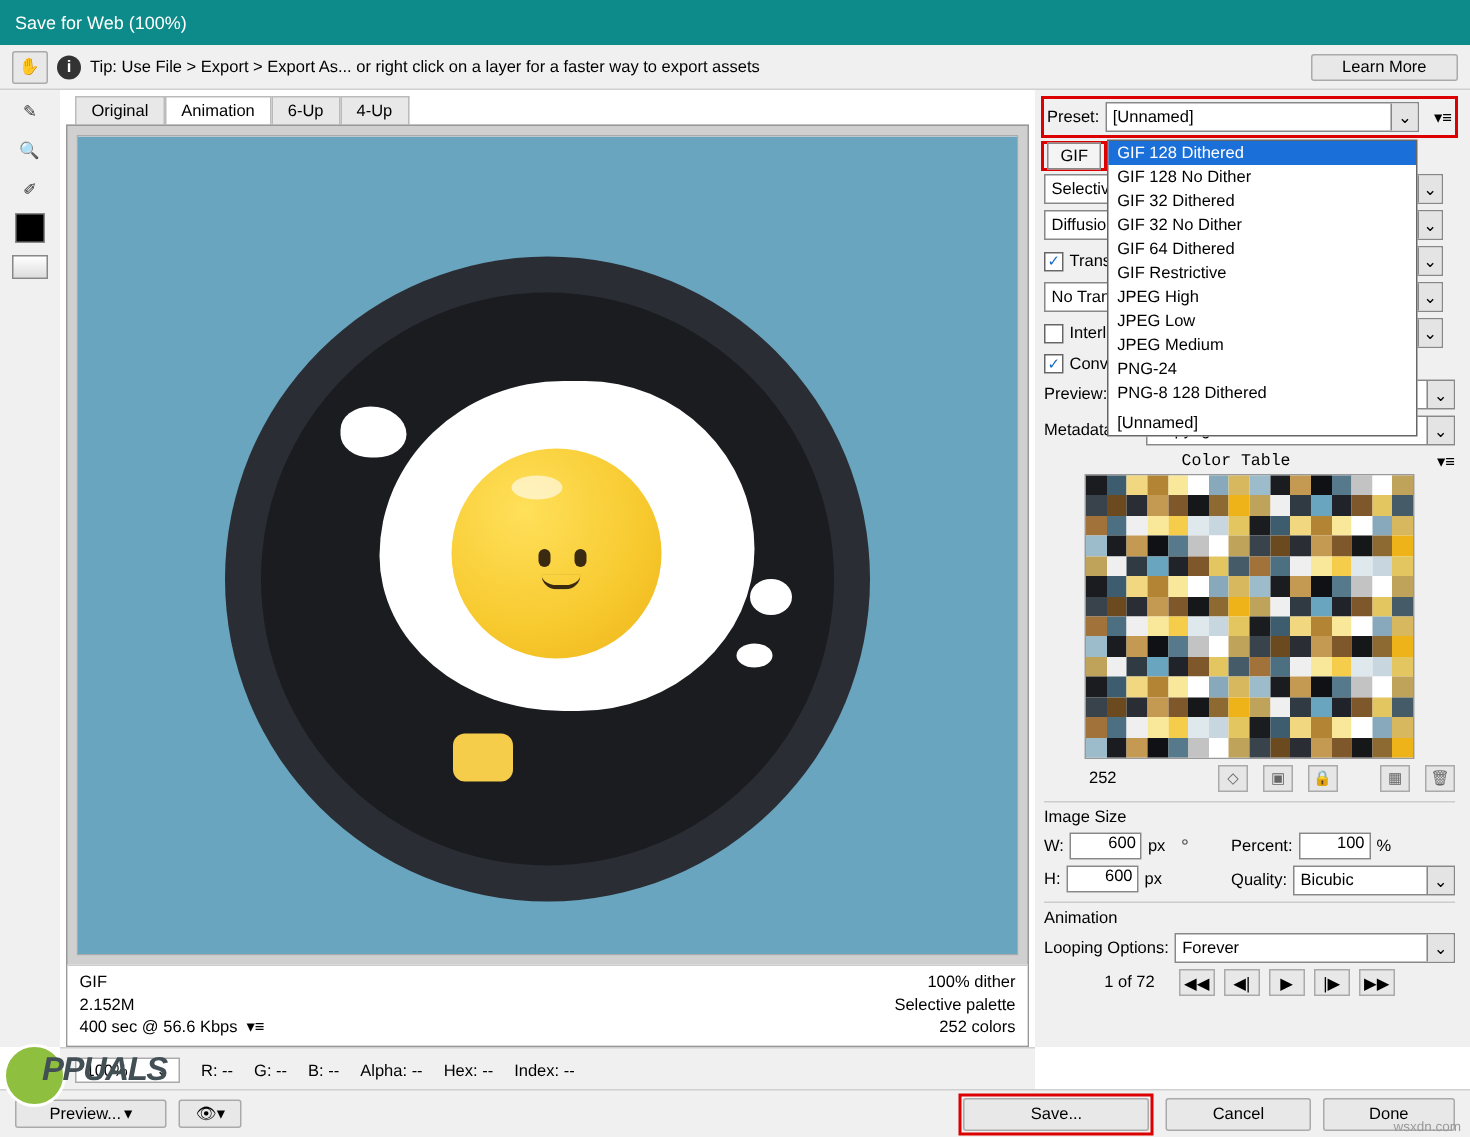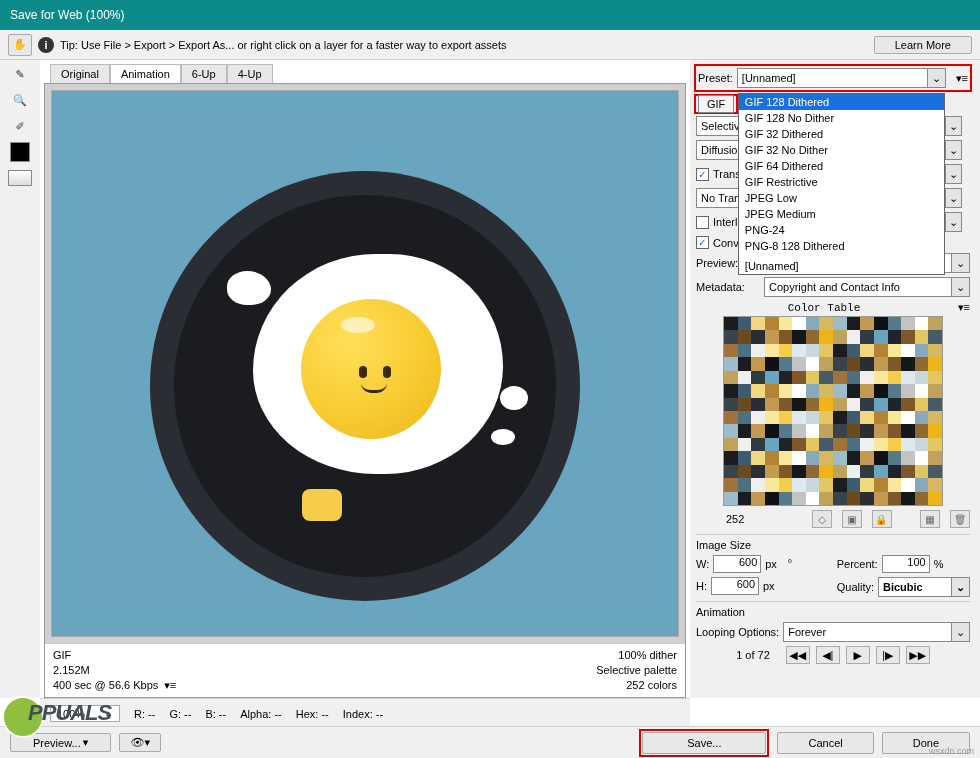--- a/index.html
+++ b/index.html
@@ -160,20 +160,21 @@
       <div class="sel" style="position:relative;flex:1;">
         <span>[Unnamed]</span>
         <span class="arrow">⌄</span>
         <div class="dropdown" id="preset-dd">
             <div class="sel-item">GIF 128 Dithered</div>
             <div>GIF 128 No Dither</div>
             <div>GIF 32 Dithered</div>
             <div>GIF 32 No Dither</div>
             <div>GIF 64 Dithered</div>
             <div>GIF Restrictive</div>
+            <div>JPEG High</div>
             <div>JPEG Low</div>
             <div>JPEG Medium</div>
             <div>PNG-24</div>
             <div>PNG-8 128 Dithered</div>
             <div></div>
             <div>[Unnamed]</div>
           </div>
       </div>
       <span class="menuicon">▾≡</span>
     </div>
@@ -509,21 +510,21 @@
         </div>
         <div class="link-ic">⚬</div>
         <div style="margin-left:auto;">
           <div class="dim-row">
               <span>Percent:</span>
               <span class="numbox">100</span>
               <span>%</span>
             </div>
           <div class="dim-row">
               <span>Quality:</span>
-              <div class="sel" style="width:92px;font-weight:bold;">
+              <div class="sel" style="width:108px;">
                 <span>Bicubic</span>
                 <span class="arrow">⌄</span>
               </div>
             </div>
         </div>
       </div>
     </div>
 
     <div class="anim">
       <div class="hdr">Animation</div>

